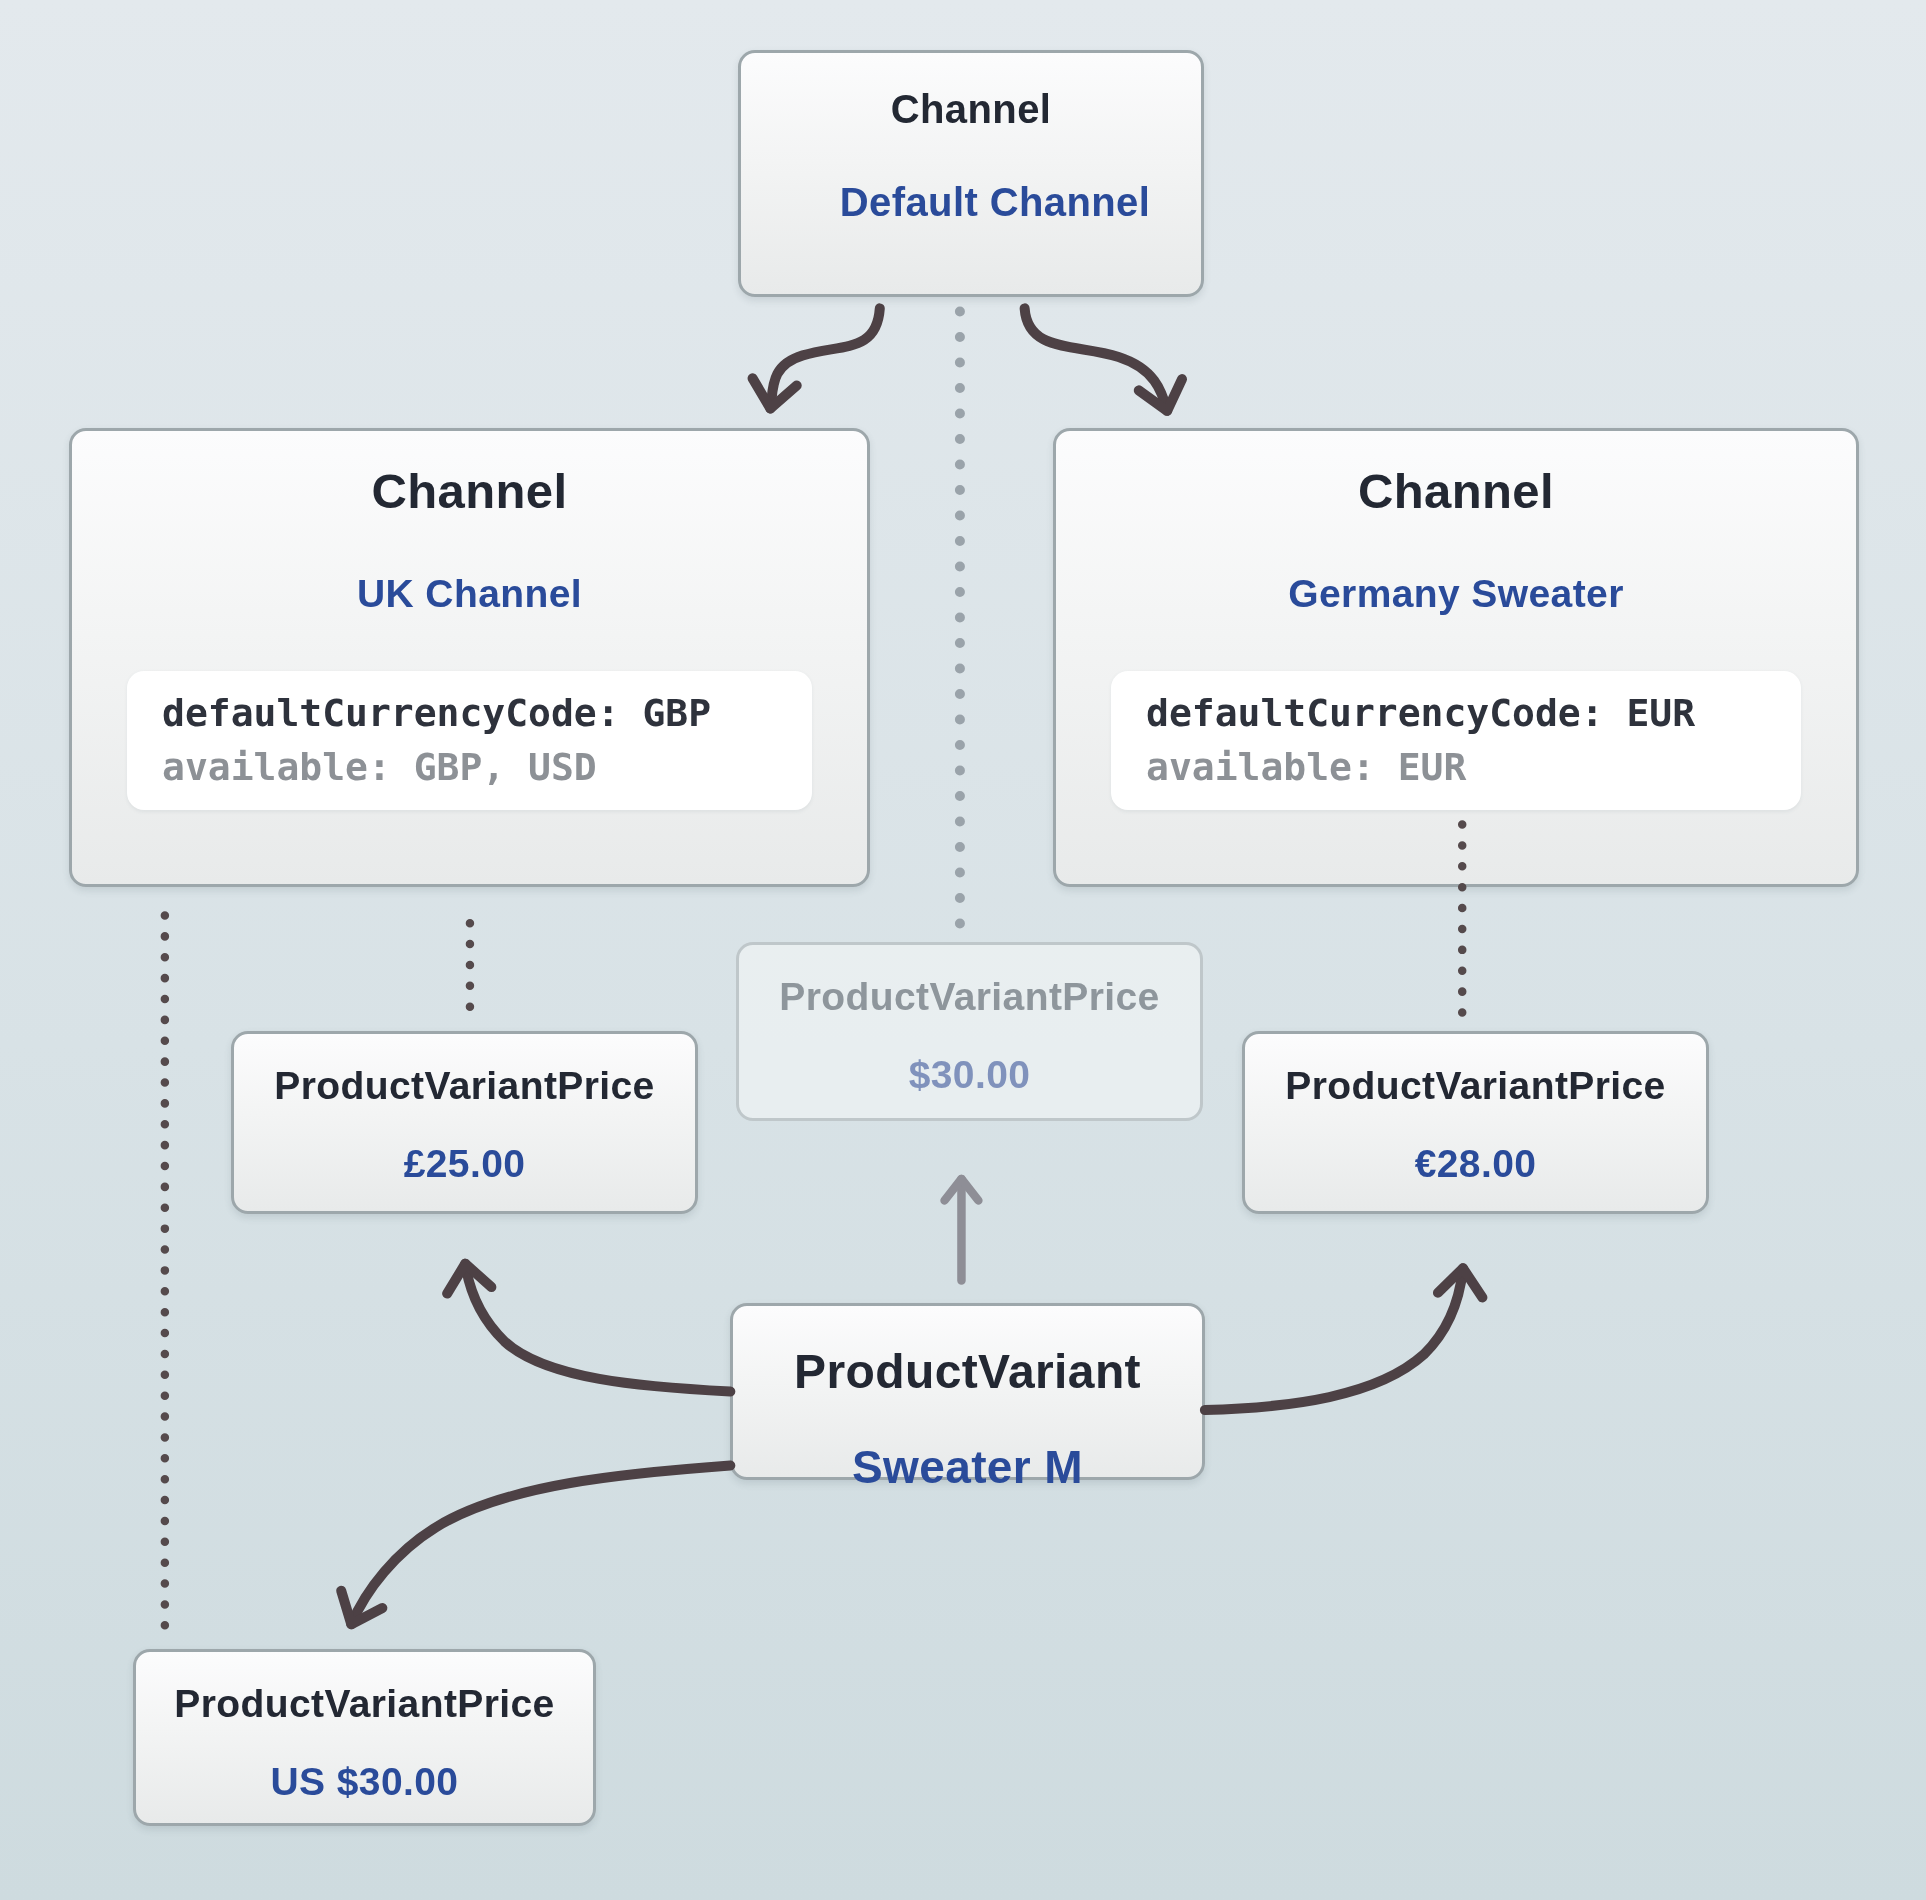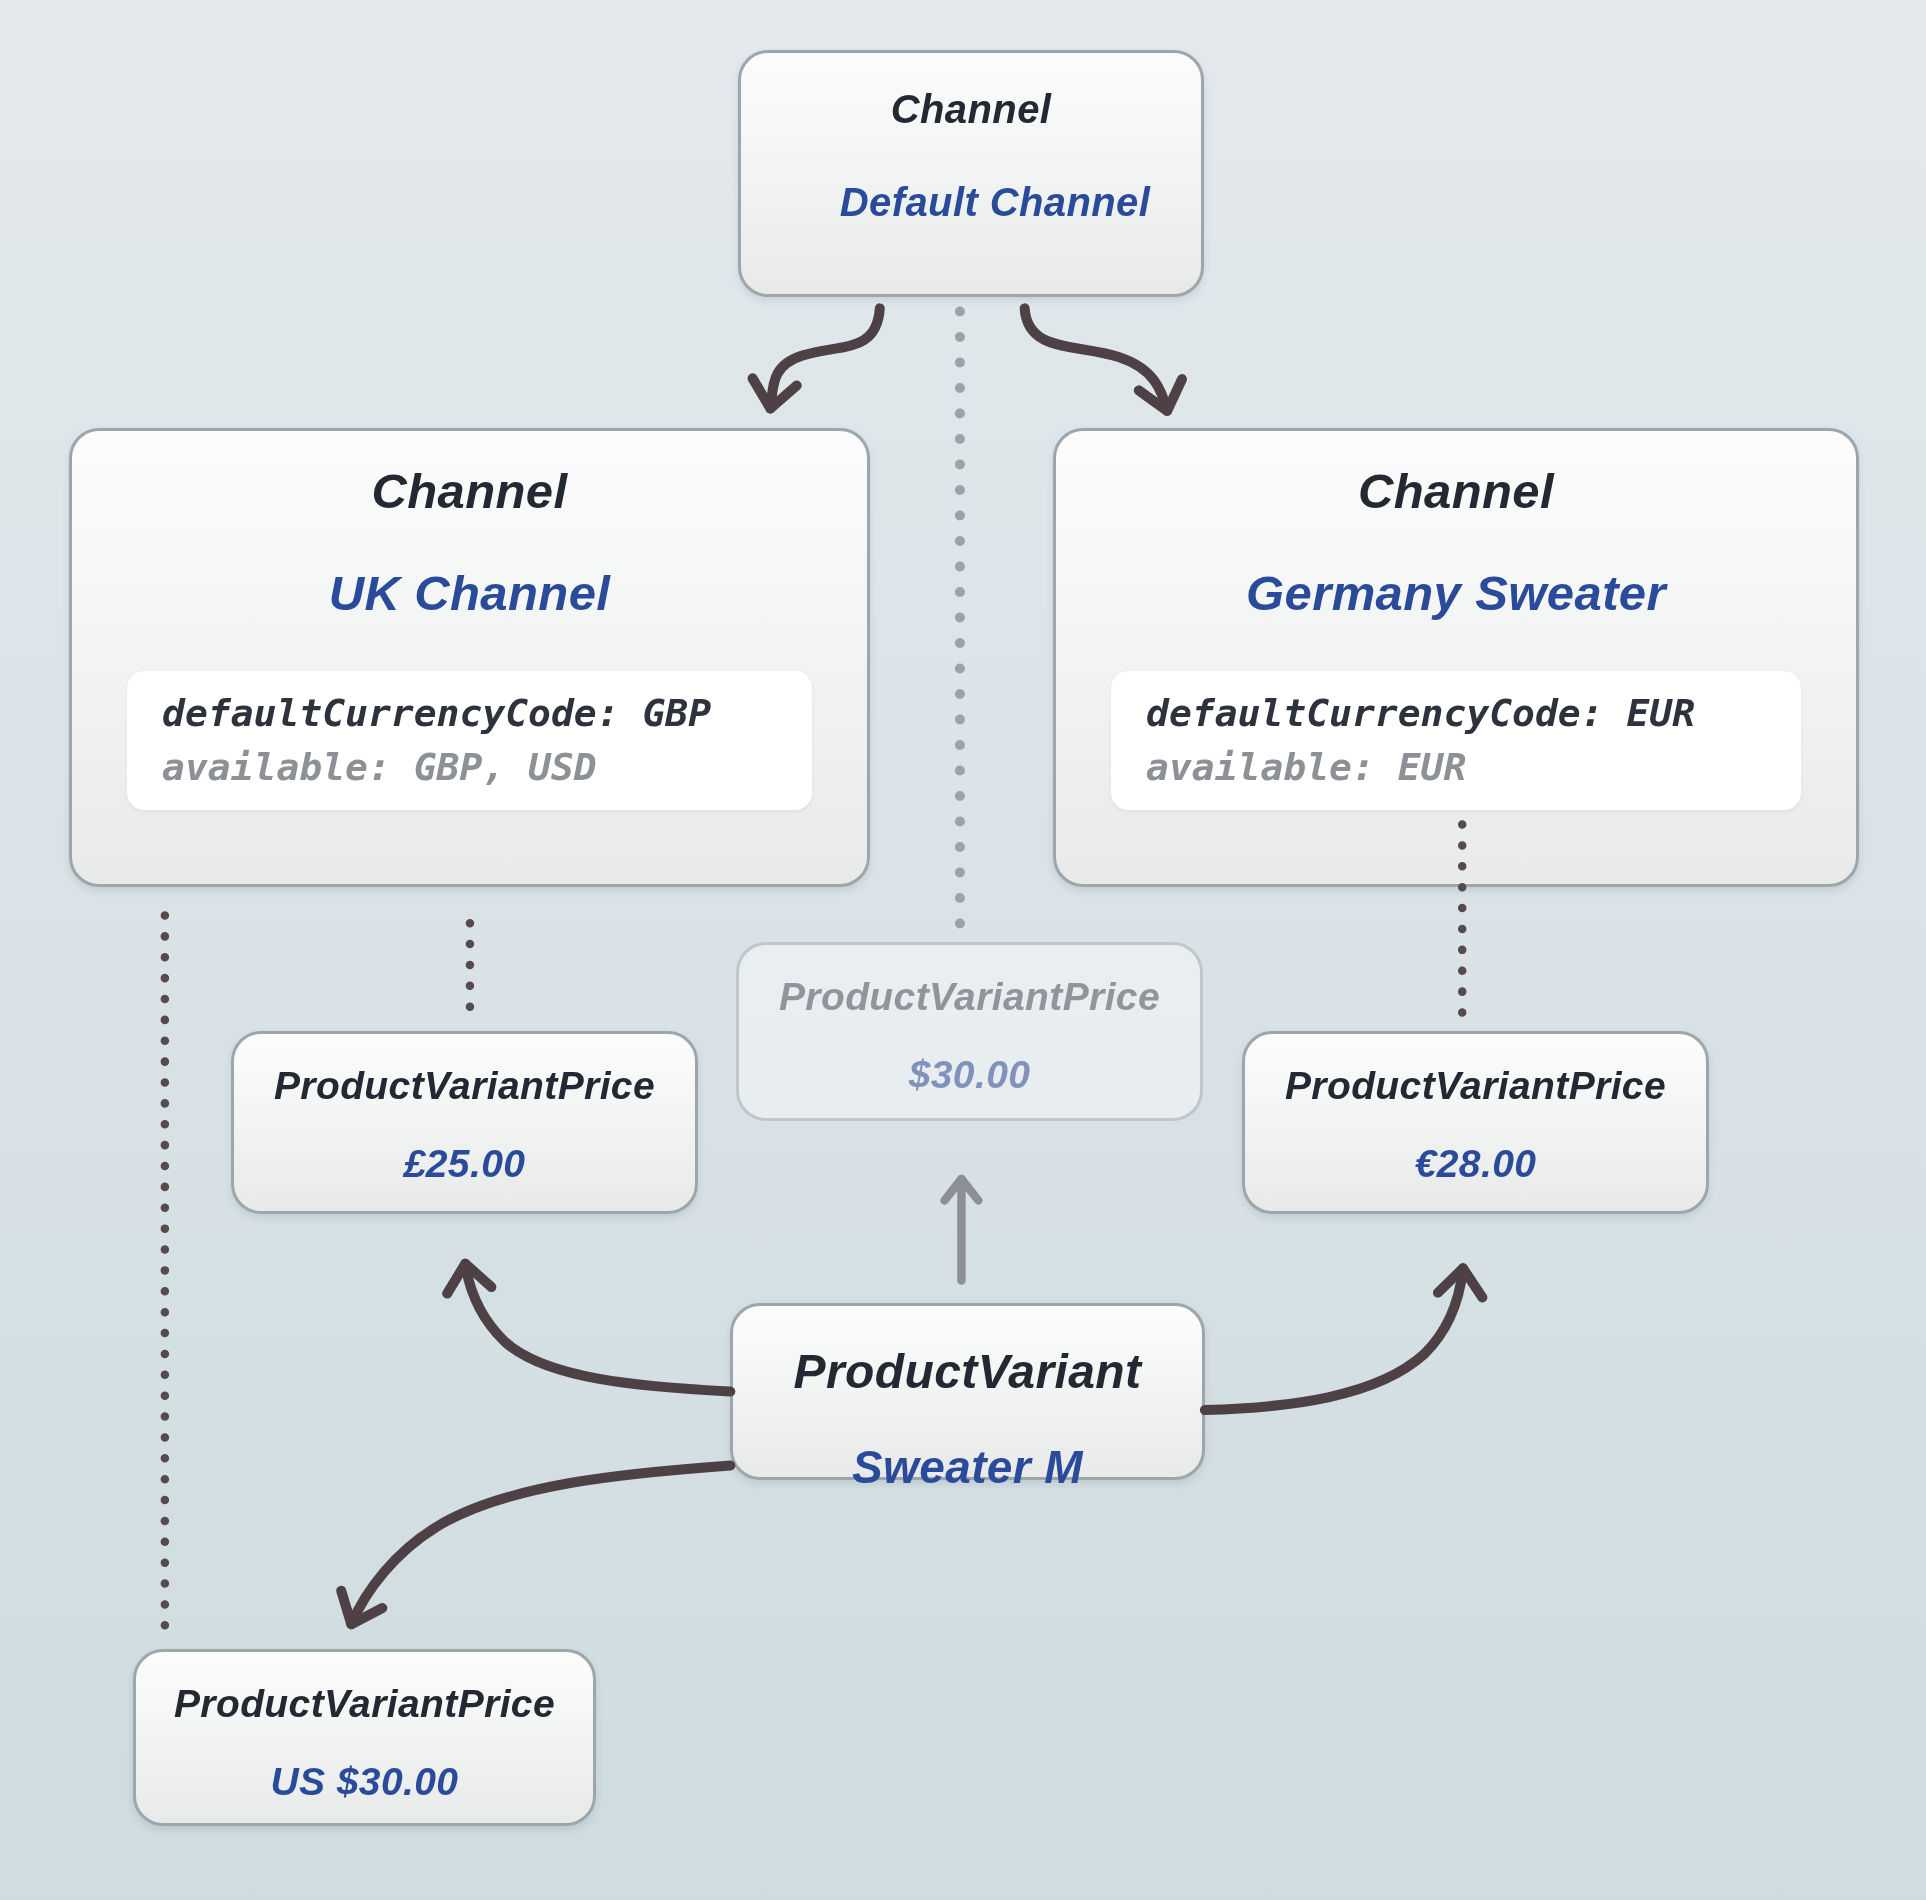--- a/index.html
+++ b/index.html
@@ -33,32 +33,31 @@
   }
   .edge-dark{stroke:var(--arrow-dark);}
   .edge-gray{stroke:var(--arrow-gray);}
   .dots-gray{stroke:var(--dot-gray);}
   .dots-dark{stroke:var(--dot-dark);}
 
   .node{
     position:absolute;z-index:2;
     background:linear-gradient(180deg,#fcfcfd 0%,#f3f4f4 45%,#e8eaea 100%);
     border:3.1px solid var(--node-border);
-    border-radius:30px;
+    border-radius:17px;
     box-shadow:0 3.1px 7.7px rgba(70,90,100,0.14);
     text-align:center;
-    font-style:italic;
   }
   .node-type-label{
     font-size:49px;font-weight:700;line-height:59px;
     color:var(--title-dark);
     letter-spacing:0.4px;
   }
   .node-name{
-    font-size:49px;font-weight:700;line-height:59px;
+    font-size:39px;font-weight:700;line-height:59px;
     color:var(--accent-blue);
     letter-spacing:0.4px;
   }
 
   .node-default-channel{left:738px;top:50px;width:466px;height:247px;padding-top:32px;}
   .node-default-channel .node-type-label{font-size:40px;line-height:48px;}
   .node-default-channel .node-name{font-size:40px;line-height:48px;margin-top:45px;padding-left:48px;}
 
   .node-uk-channel{left:69px;top:428px;width:801px;height:459px;padding-top:31px;}
   .node-germany-channel{left:1053px;top:428px;width:806px;height:459px;padding-top:31px;}

